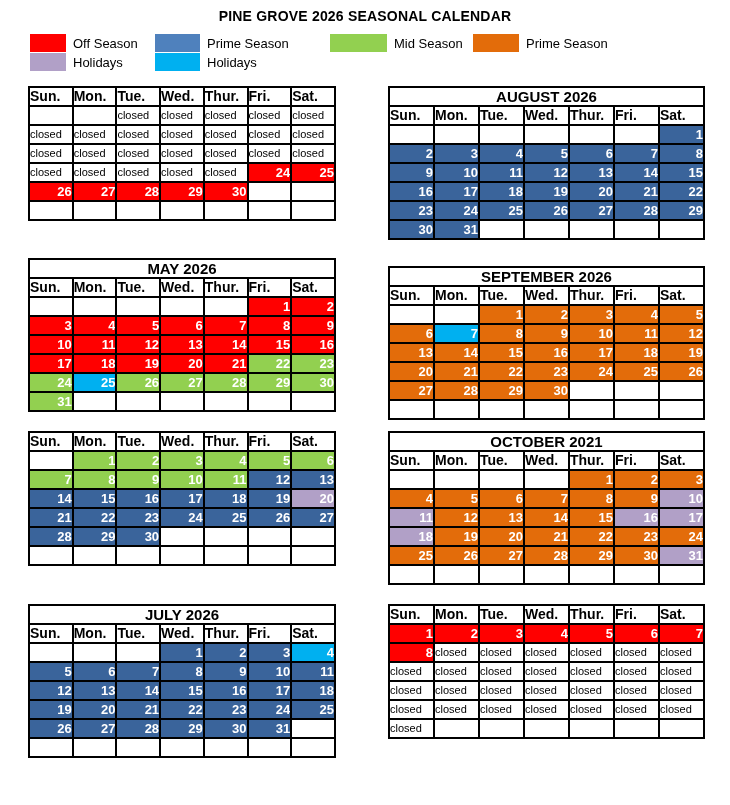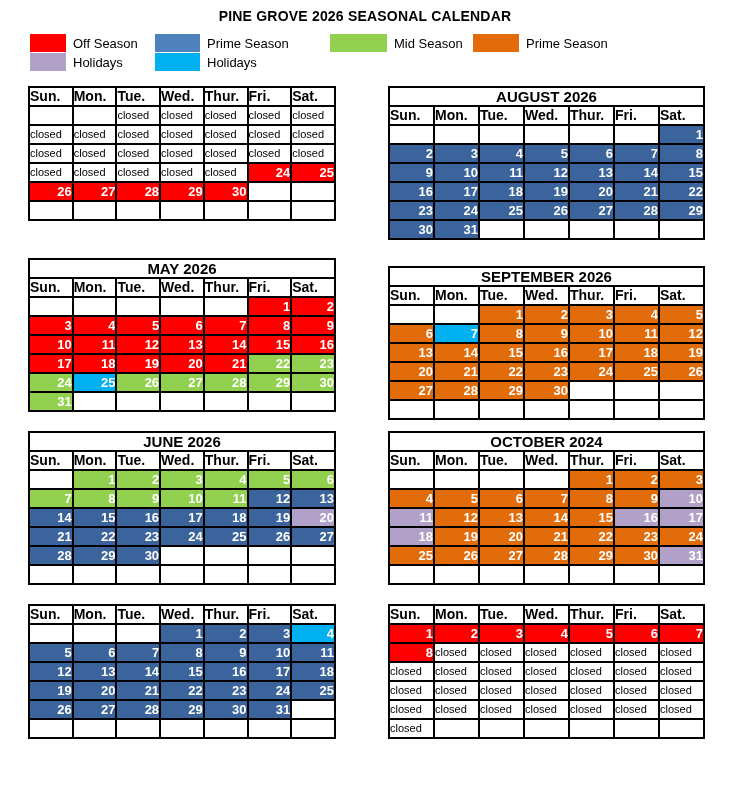--- a/index.html
+++ b/index.html
@@ -211,23 +211,20 @@
             <td class="empty"></td>
             <td class="empty"></td>
             <td class="empty"></td>
             <td class="empty"></td>
           </tr>
         </tbody>
       </table>
       <table class="cal" style="top: 431px;">
         <tbody>
           <tr>
-            <td colspan="7" class="mtitle">JUNE 2026</td>
-          </tr>
-          <tr>
             <td class="dhead">Sun.</td>
             <td class="dhead">Mon.</td>
             <td class="dhead">Tue.</td>
             <td class="dhead">Wed.</td>
             <td class="dhead">Thur.</td>
             <td class="dhead">Fri.</td>
             <td class="dhead">Sat.</td>
           </tr>
           <tr>
             <td class="empty"></td>
@@ -281,20 +278,23 @@
             <td class="empty"></td>
             <td class="empty"></td>
             <td class="empty"></td>
             <td class="empty"></td>
           </tr>
         </tbody>
       </table>
       <table class="cal" style="top: 604px;">
         <tbody>
           <tr>
+            <td colspan="7" class="mtitle">JULY 2026</td>
+          </tr>
+          <tr>
             <td class="dhead">Sun.</td>
             <td class="dhead">Mon.</td>
             <td class="dhead">Tue.</td>
             <td class="dhead">Wed.</td>
             <td class="dhead">Thur.</td>
             <td class="dhead">Fri.</td>
             <td class="dhead">Sat.</td>
           </tr>
           <tr>
             <td class="empty"></td>
@@ -490,21 +490,21 @@
             <td class="empty"></td>
             <td class="empty"></td>
             <td class="empty"></td>
             <td class="empty"></td>
           </tr>
         </tbody>
       </table>
       <table class="cal" style="top: 431px;">
         <tbody>
           <tr>
-            <td colspan="7" class="mtitle">OCTOBER 2024</td>
+            <td colspan="7" class="mtitle">OCTOBER 2021</td>
           </tr>
           <tr>
             <td class="dhead">Sun.</td>
             <td class="dhead">Mon.</td>
             <td class="dhead">Tue.</td>
             <td class="dhead">Wed.</td>
             <td class="dhead">Thur.</td>
             <td class="dhead">Fri.</td>
             <td class="dhead">Sat.</td>
           </tr>

